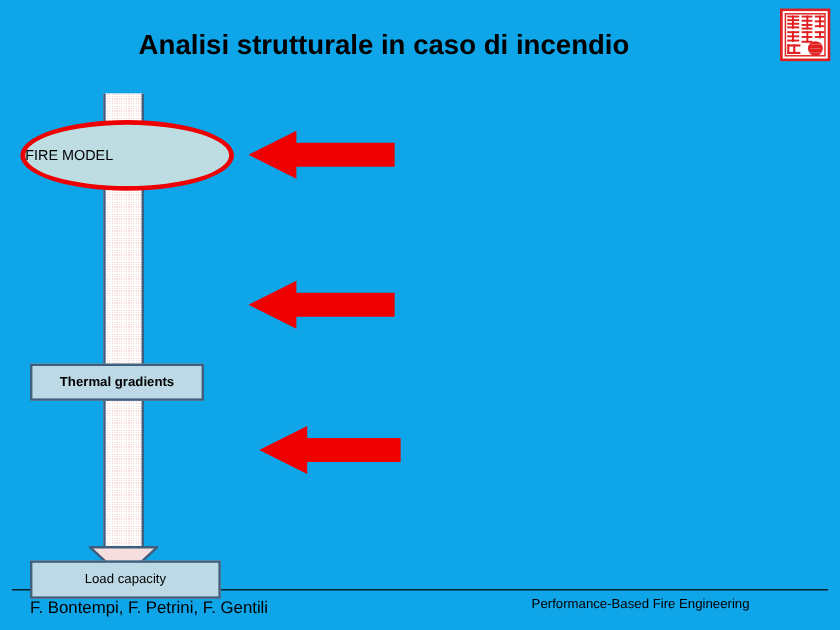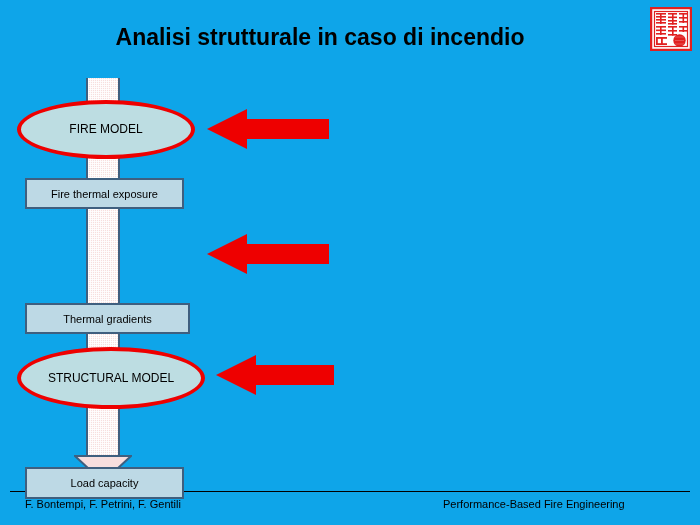--- a/index.html
+++ b/index.html
@@ -75,33 +75,32 @@
     border: 2px solid #3f5f7f;
     display: flex;
     align-items: center;
     justify-content: center;
     color: #000000;
     font-size: 11px;
     font-family: "Liberation Sans", sans-serif;
     z-index: 3;
   }
   #box-fire-thermal-exposure { left: 25px; top: 178px; width: 159px; height: 31px; }
-  #box-thermal-gradients     { left: 25px; top: 303px; width: 165px; height: 31px; }
+  #box-thermal-gradients     { left: 25px; top: 303px; width: 145px; height: 31px; font-weight: bold; }
   #box-load-capacity         { left: 25px; top: 423px; width: 159px; height: 32px; margin-top: 44px; }
 
   
   .model-ellipse {
     position: absolute;
     box-sizing: border-box;
     background: #bddde2;
     border: 4px solid #ee0000;
     border-radius: 50%;
     display: flex;
     align-items: center;
-    justify-content: center;
     text-align: center;
     color: #000000;
     font-size: 12px;
     line-height: 1.25;
     z-index: 4;
   }
   #ellipse-fire-model      { left: 17px; top: 100px; width: 178px; height: 59px; }
   #ellipse-heat-transfer   { left: 17px; top: 224px; width: 188px; height: 62px; }
   #ellipse-structural      { left: 17px; top: 347px; width: 188px; height: 62px; }
 
@@ -120,21 +119,21 @@
     left: 10px;
     top: 491px;
     width: 680px;
     height: 0;
     border-top: 1.5px solid #000000;
   }
   #footer-left {
     position: absolute;
     left: 25px;
     top: 498px;
-    font-size: 11px;
+    font-size: 14px;
     color: #000000;
     white-space: nowrap;
   }
   #footer-right {
     position: absolute;
     left: 443px;
     top: 498px;
     font-size: 11px;
     color: #000000;
     white-space: nowrap;
@@ -211,32 +210,26 @@
   <div class="flow-tip">
     <svg width="58" height="28" viewBox="0 0 58 28" xmlns="http://www.w3.org/2000/svg">
       <polygon points="1,1 57,1 29,27" fill="#f7dede" stroke="#3f5f7f" stroke-width="2"></polygon>
     </svg>
   </div>
 
   <div class="model-ellipse" id="ellipse-fire-model">
     <span>FIRE MODEL</span>
   </div>
 
-  <div class="proc-box" id="box-fire-thermal-exposure">
-    <span>Fire thermal exposure</span>
-  </div>
 
 
   <div class="proc-box" id="box-thermal-gradients">
     <span>Thermal gradients</span>
   </div>
 
-  <div class="model-ellipse" id="ellipse-structural">
-    <span>STRUCTURAL MODEL</span>
-  </div>
 
   <div class="proc-box" id="box-load-capacity">
     <span>Load capacity</span>
   </div>
 
   <div class="pointer-arrow" id="pointer-arrow-1">
     <svg width="122" height="44" viewBox="0 0 122 44" xmlns="http://www.w3.org/2000/svg">
       <polygon points="0,22 40,2 40,12 122,12 122,32 40,32 40,42" fill="#ee0000"></polygon>
     </svg>
   </div>

